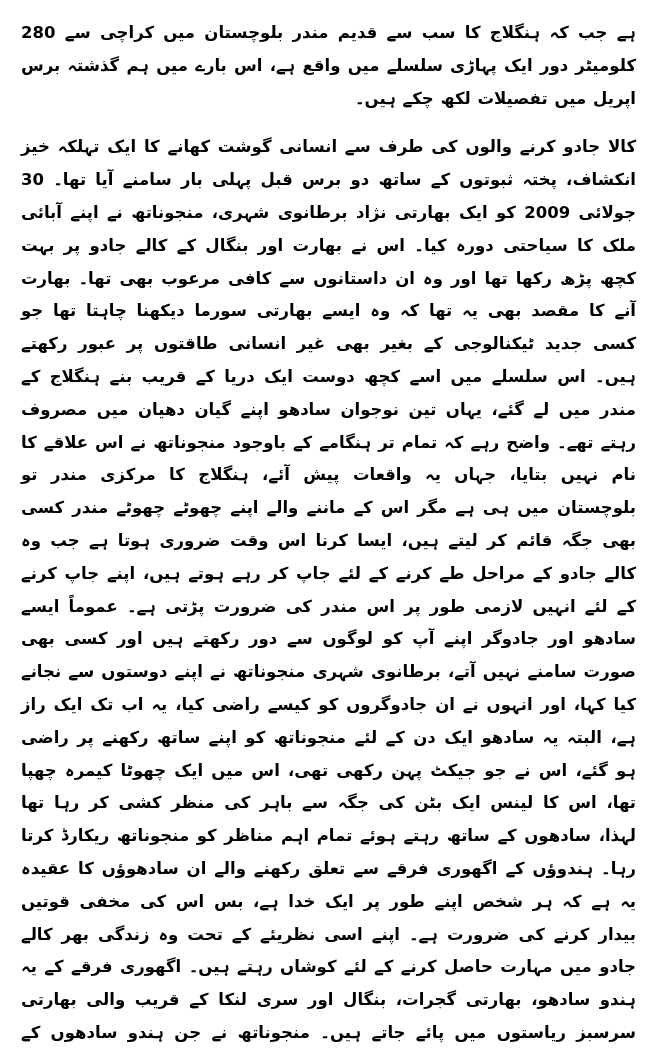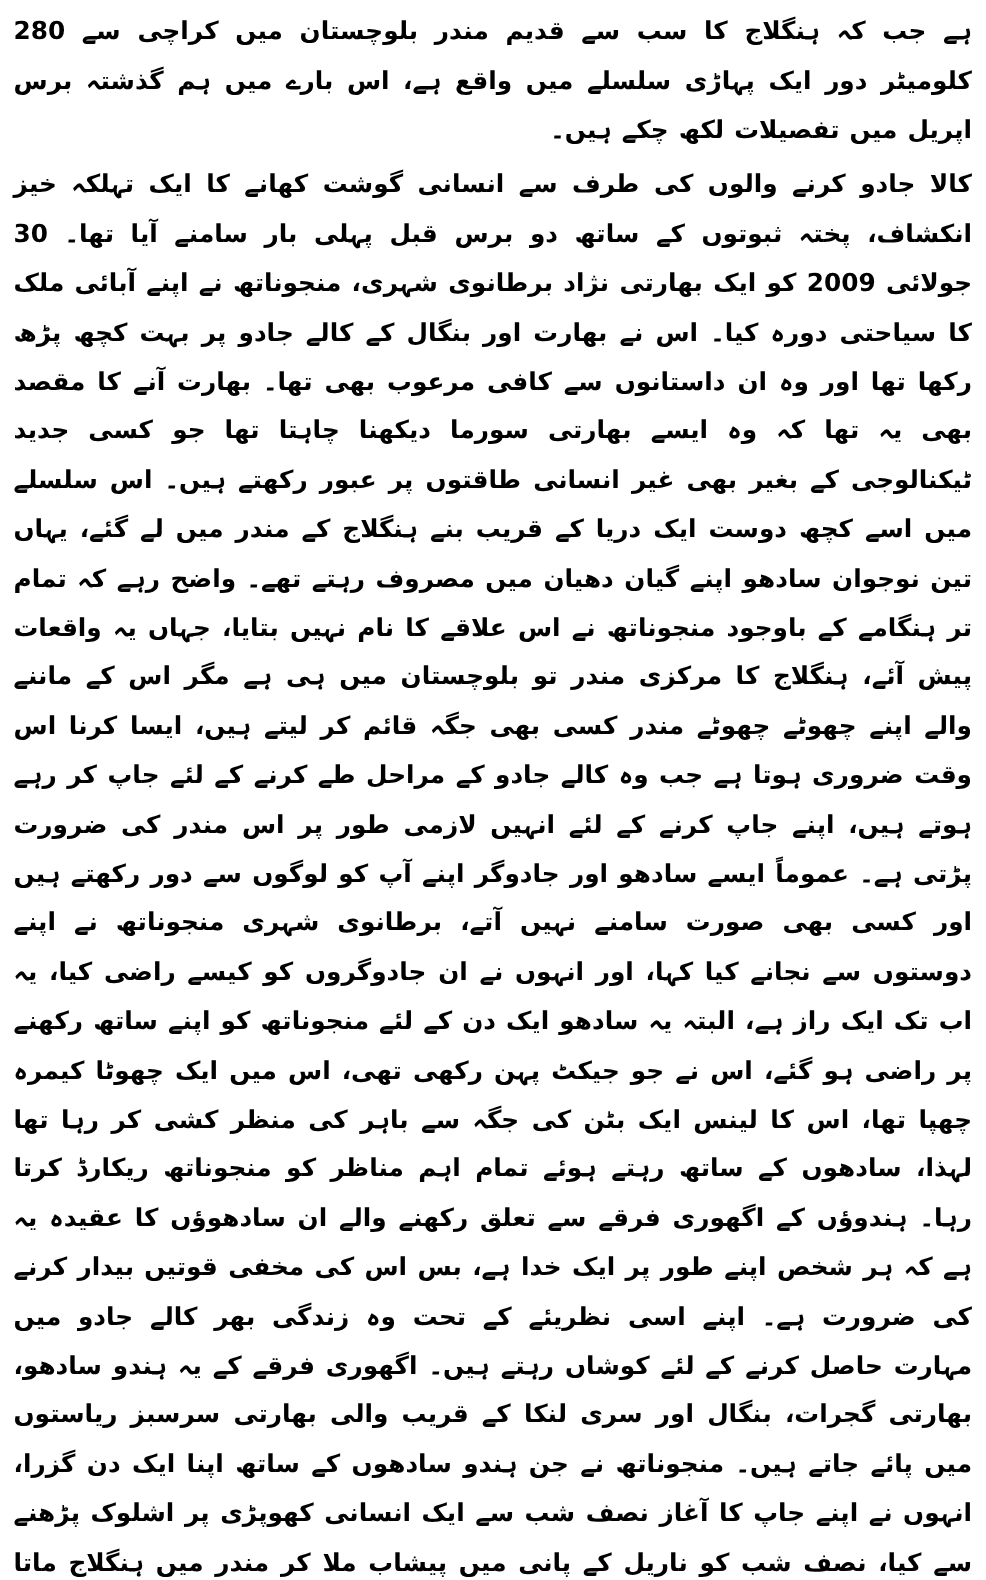--- a/index.html
+++ b/index.html
@@ -15,21 +15,21 @@
     background: #ffffff;
     color: #000000;
     overflow: hidden;
     direction: rtl;
     padding: 1px 5px 0 5px;
   }
   .article {
     width: 100%;
   }
   p.article-paragraph {
-    margin: 4px;
+    margin: 16px;
     padding: 0;
     font-family: "DejaVu Sans", sans-serif;
     font-size: 16.5px;
     font-weight: 600;
     line-height: 32.8px;
     color: #000000;
     text-align: justify;
     text-align-last: right;
     direction: rtl;
     unicode-bidi: embed;

